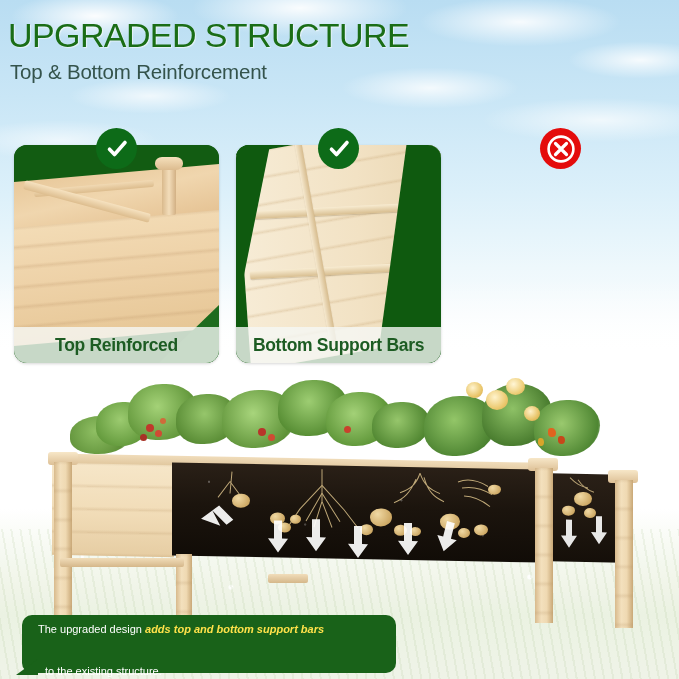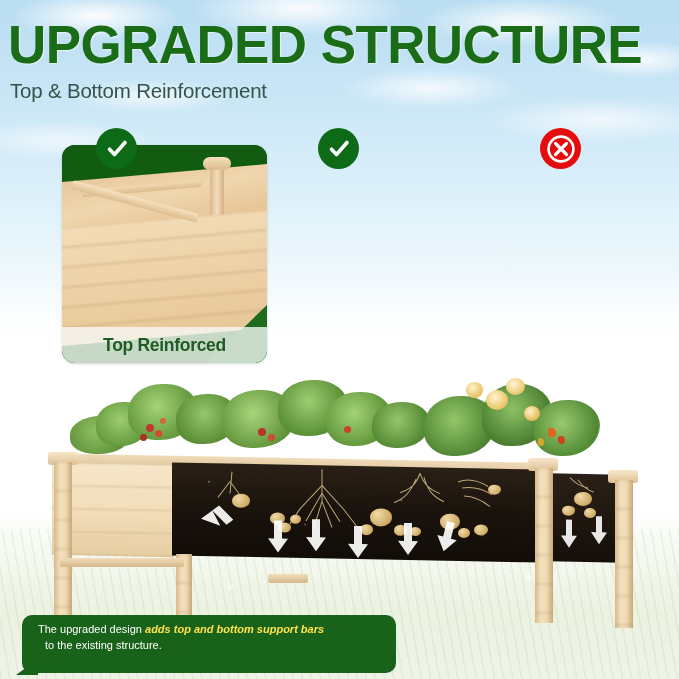--- a/index.html
+++ b/index.html
@@ -27,33 +27,33 @@
   }
   #sky-fade {
     position:absolute; left:0; top:280px; width:679px; height:100px;
     background:linear-gradient(to bottom, rgba(255,255,255,0) 0%, #ffffff 78%);
     z-index:1;
   }
 
   
   #header { position:absolute; left:0; top:0; width:679px; z-index:6; }
   #title {
-    font-size:53px; font-weight:bold; color:#1a6d16;
+    font-size:34px; font-weight:normal; color:#1a6d16;
     letter-spacing:-0.6px; line-height:1;
     padding:18px 0 0 8px; white-space:nowrap;
     text-shadow:1px 1px 1px rgba(255,255,255,.6);
   }
   #subtitle-1, #subtitle-2 {
     font-size:20.5px; color:#34534b; line-height:1.38;
     padding-left:10px; letter-spacing:-0.2px;
   }
   #subtitle-1 { padding-top:6px; }
 
   
-  #cards { position:absolute; left:0; top:145px; width:606px; height:220px; z-index:5;margin-left:48px; }
+  #cards { position:absolute; left:0; top:145px; width:606px; height:220px; z-index:5; }
   .card {
     position:absolute; top:0; width:205px; height:218px;
     border-radius:13px; overflow:hidden;
     box-shadow:0 1px 3px rgba(0,0,0,.16);
   }
   .card.c1 { left:14px; background:#125c12; }
   .card.c2 { left:236px; background:#125c12; }
   .card.c3 { left:458px; background:#7f8a93; }
 
   .card-photo { position:absolute; inset:0; }
@@ -272,21 +272,21 @@
     position:absolute; left:22px; top:615px; width:374px; height:58px;
     background:#196219; border-radius:10px; z-index:9;
     padding:7px 14px 0 16px;
   }
   #banner:after {
     content:""; position:absolute; left:-6px; bottom:-2px;
     width:22px; height:16px; background:#196219;
     clip-path:polygon(100% 0, 100% 100%, 0 100%);
   }
   .bline { font-size:11px; color:#ffffff; line-height:1.42; white-space:nowrap; }
-  .bline.i2 { padding-left:7px; }
+  .bline.i2 { padding-left:7px;margin-top:26px; }
   .bhi { color:#ffe24a; font-weight:bold; font-style:italic; }
 </style>
 </head>
 <body>
 
 <div id="sky"></div>
 <div id="sky-fade"></div>
 
 <div id="header">
   <div id="title">UPGRADED STRUCTURE</div>
@@ -303,20 +303,33 @@
       <div class="rail"></div>
       <div class="post"></div>
       <div class="postcap"></div>
       <div class="green-wedge"></div>
     </div>
     <div class="card-label">
       <span>Top Reinforced</span>
     </div>
   </div>
 
+  <div class="card c2">
+    <div class="card-photo p2">
+      <div class="panel"></div>
+      <div class="bar h1"></div>
+      <div class="bar h2"></div>
+      <div class="bar v1"></div>
+      <div class="green-corner-l"></div>
+      <div class="green-corner-r"></div>
+    </div>
+    <div class="card-label">
+      <span>Bottom Support Bars</span>
+    </div>
+  </div>
 
 
 </div>
 
 <div class="badge ok b1">
   <svg width="26" height="26" viewBox="0 0 26 26">
     <path d="M5.5 13.2 L10.5 18.5 L21 6.5" fill="none" stroke="#ffffff" stroke-width="3.6" stroke-linecap="round" stroke-linejoin="round"></path>
   </svg>
 </div>
 <div class="badge ok b2">

